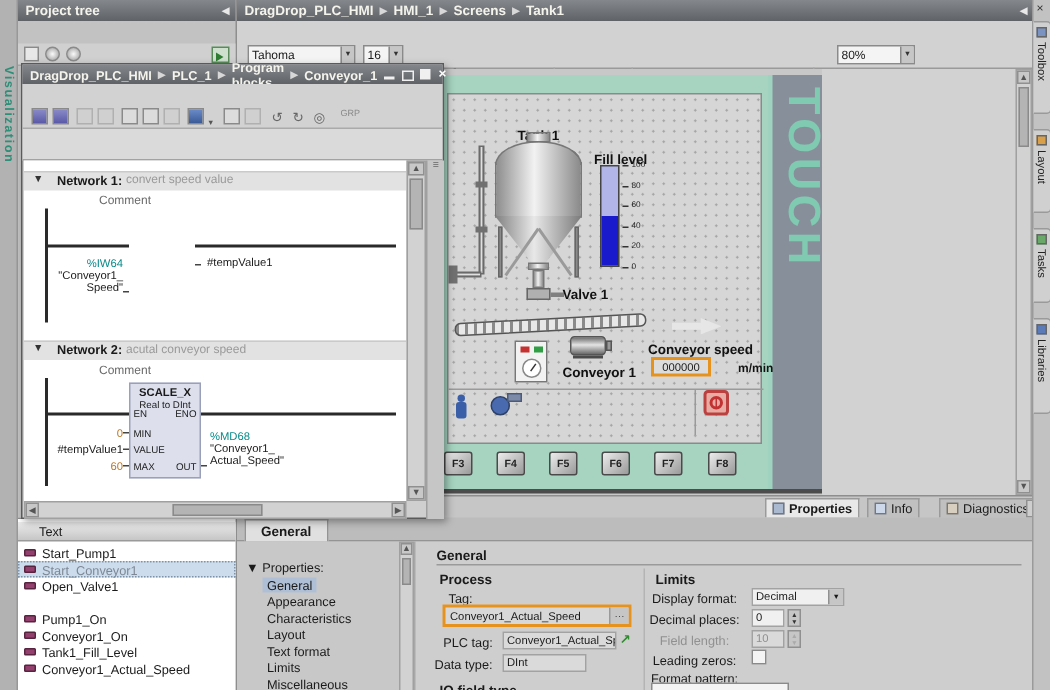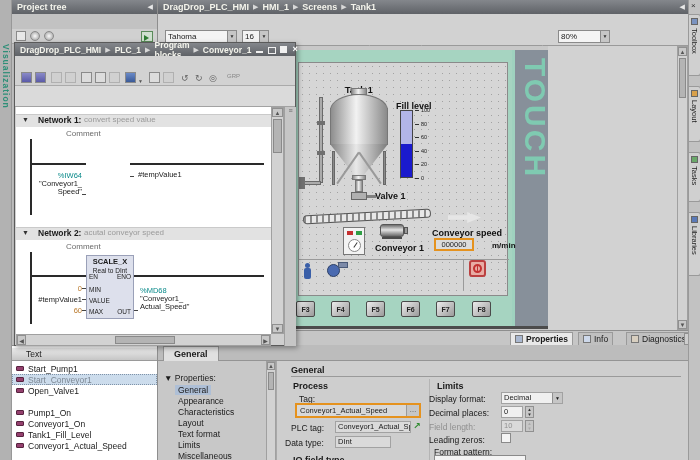--- a/index.html
+++ b/index.html
@@ -178,21 +178,21 @@
            border-bottom:none;font-weight:bold;font-size:9px;line-height:14px;}
   #insp-nav{position:absolute;left:0;top:30px;width:108px;height:100px;background:#c8c8c8;}
   .nav-root{position:absolute;left:6px;top:12px;font-size:8.5px;}
   .nav-item{position:absolute;left:20px;font-size:8.5px;}
   .nav-item.sel{background:#aebfd6;padding:0 3px;margin-left:-3px;}
   #nav-scroll{position:absolute;left:108px;top:30px;width:10px;height:100px;}
   #insp-body{position:absolute;left:118px;top:30px;width:424px;height:100px;background:#cecece;border-left:1px solid #a8a8a8;}
   #insp-head{position:absolute;left:14px;top:4px;font-weight:bold;font-size:9px;}
   #insp-rule{position:absolute;left:14px;top:15px;width:390px;height:1px;background:#9a9a9a;}
   .grp-title{position:absolute;font-weight:bold;font-size:9px;}
-  .flabel{position:absolute;font-size:8.5px;text-align:left;}
+  .flabel{position:absolute;font-size:8.5px;text-align:center;}
   .ffield{position:absolute;height:12px;background:#dadada;border:1px solid #a2a2a2;font-size:7.5px;line-height:10px;padding:0 2px;
           white-space:nowrap;overflow:hidden;}
   #tag-wrap{position:absolute;left:18px;top:42px;width:126px;height:15px;border:2px solid #e5921e;background:#d8d8d8;display:flex;}
   #tag-val{flex:1;font-size:7.5px;line-height:11px;padding-left:3px;white-space:nowrap;overflow:hidden;}
   #tag-browse{width:13px;background:#c6c6c6;border-left:1px solid #9a9a9a;font-size:7px;line-height:10px;text-align:center;color:#444;}
   #plc-arrow{position:absolute;left:136px;top:60px;color:#2e8b2e;font-weight:bold;font-size:9px;}
   .spin{position:absolute;width:9px;height:12px;background:#c6c6c6;border:1px solid #909090;font-size:4.5px;line-height:5px;
         text-align:center;color:#333;}
   #chk-lz{position:absolute;left:224px;top:72px;width:10px;height:10px;background:#f4f4f4;border:1px solid #8a8a8a;}
   .dim{color:#909090;}

